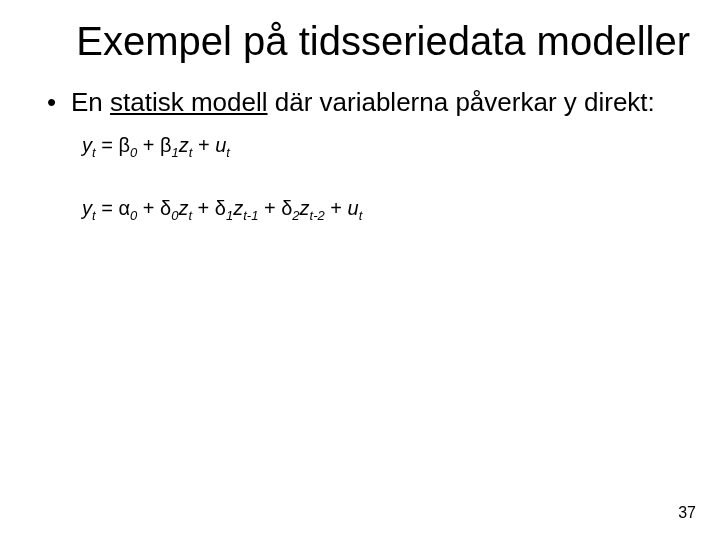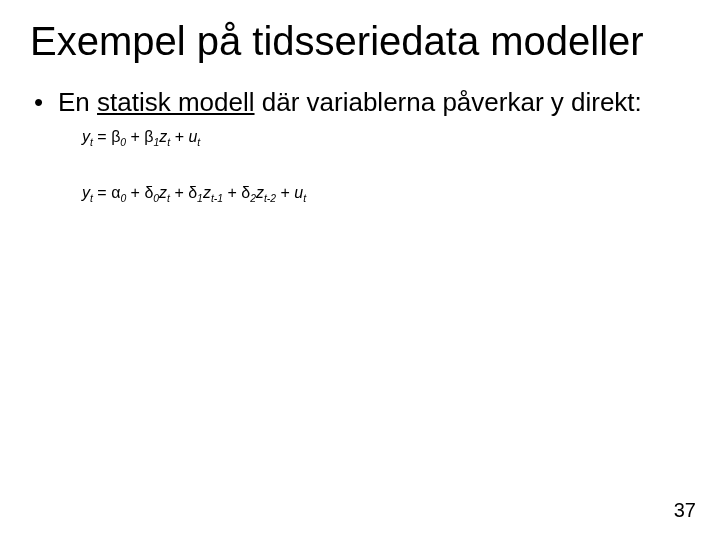--- a/index.html
+++ b/index.html
@@ -12,63 +12,63 @@
     color: #000;
   }
   .slide {
     box-sizing: border-box;
     width: 720px;
     height: 540px;
     padding: 18px 30px 20px 30px;
     position: relative;
   }
   .title {
-    text-align: left;
+    text-align: right;
     font-size: 40px;
     line-height: 1.15;
     margin: 0 0 22px 0;
     font-weight: normal;
   }
   ul.bullets {
     list-style: none;
     padding: 0;
-    margin: 0;
+    margin: 13px;
   }
   ul.bullets > li {
     position: relative;
     padding-left: 28px;
     font-size: 26px;
     line-height: 1.25;
     margin-bottom: 8px;
   }
   ul.bullets > li::before {
     content: "•";
     position: absolute;
     left: 4px;
     top: 0;
     font-size: 26px;
   }
   .under { text-decoration: underline; }
   .eq {
     font-style: italic;
-    font-size: 16px;
+    font-size: 20px;
     margin: 6px 0 34px 52px;
     line-height: 1.3;
   }
   .eq sub {
     font-size: 0.65em;
     font-style: italic;
     vertical-align: sub;
   }
   .upright { font-style: normal; }
   .pagenum {
     position: absolute;
     right: 24px;
     bottom: 18px;
-    font-size: 20px;
+    font-size: 16px;
     color: #000;
   }
 </style>
 </head>
 <body>
 
 <div class="slide">
   <h1 class="title">Exempel på tidsseriedata modeller</h1>
 
   <ul class="bullets">

